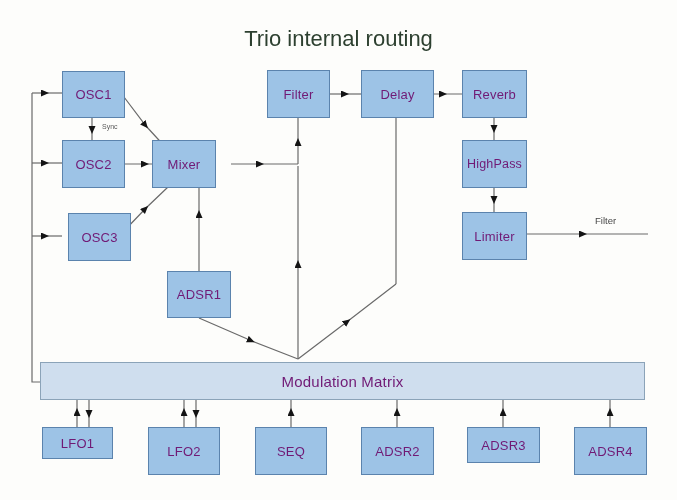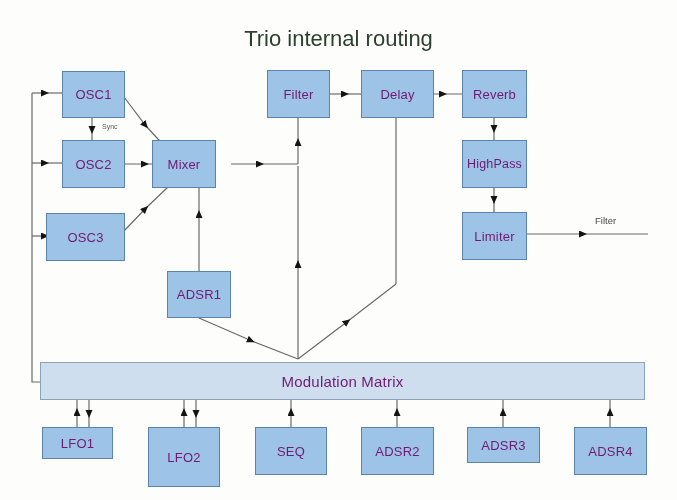--- a/index.html
+++ b/index.html
@@ -84,33 +84,33 @@
     <polyline marker-mid="url(#ah)" points="184,427 184,411 184,400"></polyline>
     <polyline marker-mid="url(#ah)" points="196,400 196,415 196,427"></polyline>
     <polyline marker-mid="url(#ah)" points="291,427 291,411 291,400"></polyline>
     <polyline marker-mid="url(#ah)" points="397,427 397,411 397,400"></polyline>
     <polyline marker-mid="url(#ah)" points="503,427 503,411 503,400"></polyline>
     <polyline marker-mid="url(#ah)" points="610,427 610,411 610,400"></polyline>
   </svg>
 
   <div class="node" style="left:62px;top:71px;width:63px;height:47px">OSC1</div>
   <div class="node" style="left:62px;top:140px;width:63px;height:48px">OSC2</div>
-  <div class="node" style="left:46px;top:213px;width:79px;height:48px">OSC3</div>
+  <div class="node" style="left:68px;top:213px;width:63px;height:48px">OSC3</div>
   <div class="node" style="left:152px;top:140px;width:64px;height:48px">Mixer</div>
   <div class="node" style="left:267px;top:70px;width:63px;height:48px">Filter</div>
   <div class="node" style="left:361px;top:70px;width:73px;height:48px">Delay</div>
   <div class="node" style="left:462px;top:70px;width:65px;height:48px">Reverb</div>
   <div class="node" style="left:462px;top:212px;width:65px;height:48px">Limiter</div>
   <div class="node" style="left:462px;top:140px;width:65px;height:48px;font-size:12.5px">HighPass</div>
   <div class="node" style="left:167px;top:271px;width:64px;height:47px">ADSR1</div>
 
   <div class="node matrix" style="left:40px;top:362px;width:605px;height:38px">Modulation Matrix</div>
 
   <div class="node" style="left:42px;top:427px;width:71px;height:32px">LFO1</div>
-  <div class="node" style="left:148px;top:427px;width:72px;height:60px">LFO2</div>
+  <div class="node" style="left:148px;top:427px;width:72px;height:48px">LFO2</div>
   <div class="node" style="left:255px;top:427px;width:72px;height:48px">SEQ</div>
   <div class="node" style="left:361px;top:427px;width:73px;height:48px">ADSR2</div>
   <div class="node" style="left:467px;top:427px;width:73px;height:36px">ADSR3</div>
   <div class="node" style="left:574px;top:427px;width:73px;height:48px">ADSR4</div>
 
   <div class="edge-label sync">Sync</div>
   <div class="edge-label output">Filter</div>
 
 </div>
 

